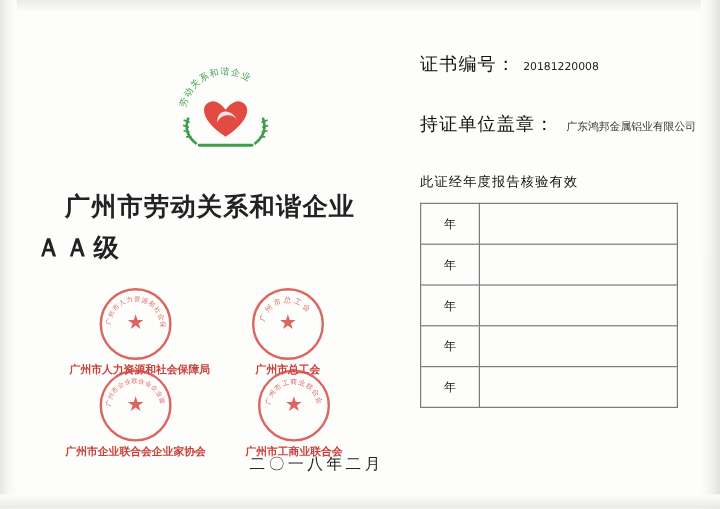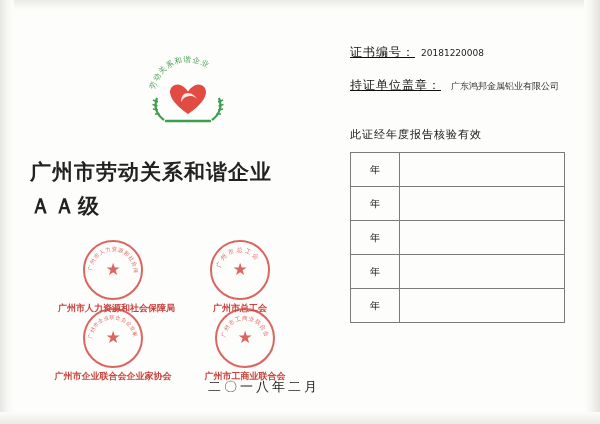--- a/index.html
+++ b/index.html
@@ -65,21 +65,21 @@
   .emblem {
     position: relative;
     width: 96px;
     height: 74px;
   }
   .seal-title {
     position: absolute;
     left: 0;
     top: 128px;
     width: 290px;
-    text-align: left;
+    text-align: center;
     font-family: "DejaVu Sans", "Liberation Sans", sans-serif;
     font-size: 21px;
     font-weight: bold;
     letter-spacing: 1px;
     color: #222;
   }
   .seal-grade {
     position: absolute;
     left: 0;
     top: 162px;
@@ -155,31 +155,30 @@
     width: 215px;
   }
   .field-row {
     position: relative;
     height: 26px;
     font-size: 11px;
     color: #111;
     white-space: nowrap;
   }
   .field-label {
-    font-size: 12px;
+    font-size: 15px;
     letter-spacing: 1px;
     color: #111;
-    text-decoration: underline;
   }
   .field-value {
     font-size: 9px;
     color: #222;
     margin-left: 6px;
   }
-  .field-row-2 { margin-top: 7px; }
+  .field-row-2 { margin-top: 24px; }
   .field-value-company {
     font-size: 9px;
     color: #333;
     margin-left: 10px;
   }
   .verify-note {
     margin-top: 24px;
     font-size: 11px;
     letter-spacing: 1px;
     color: #111;

